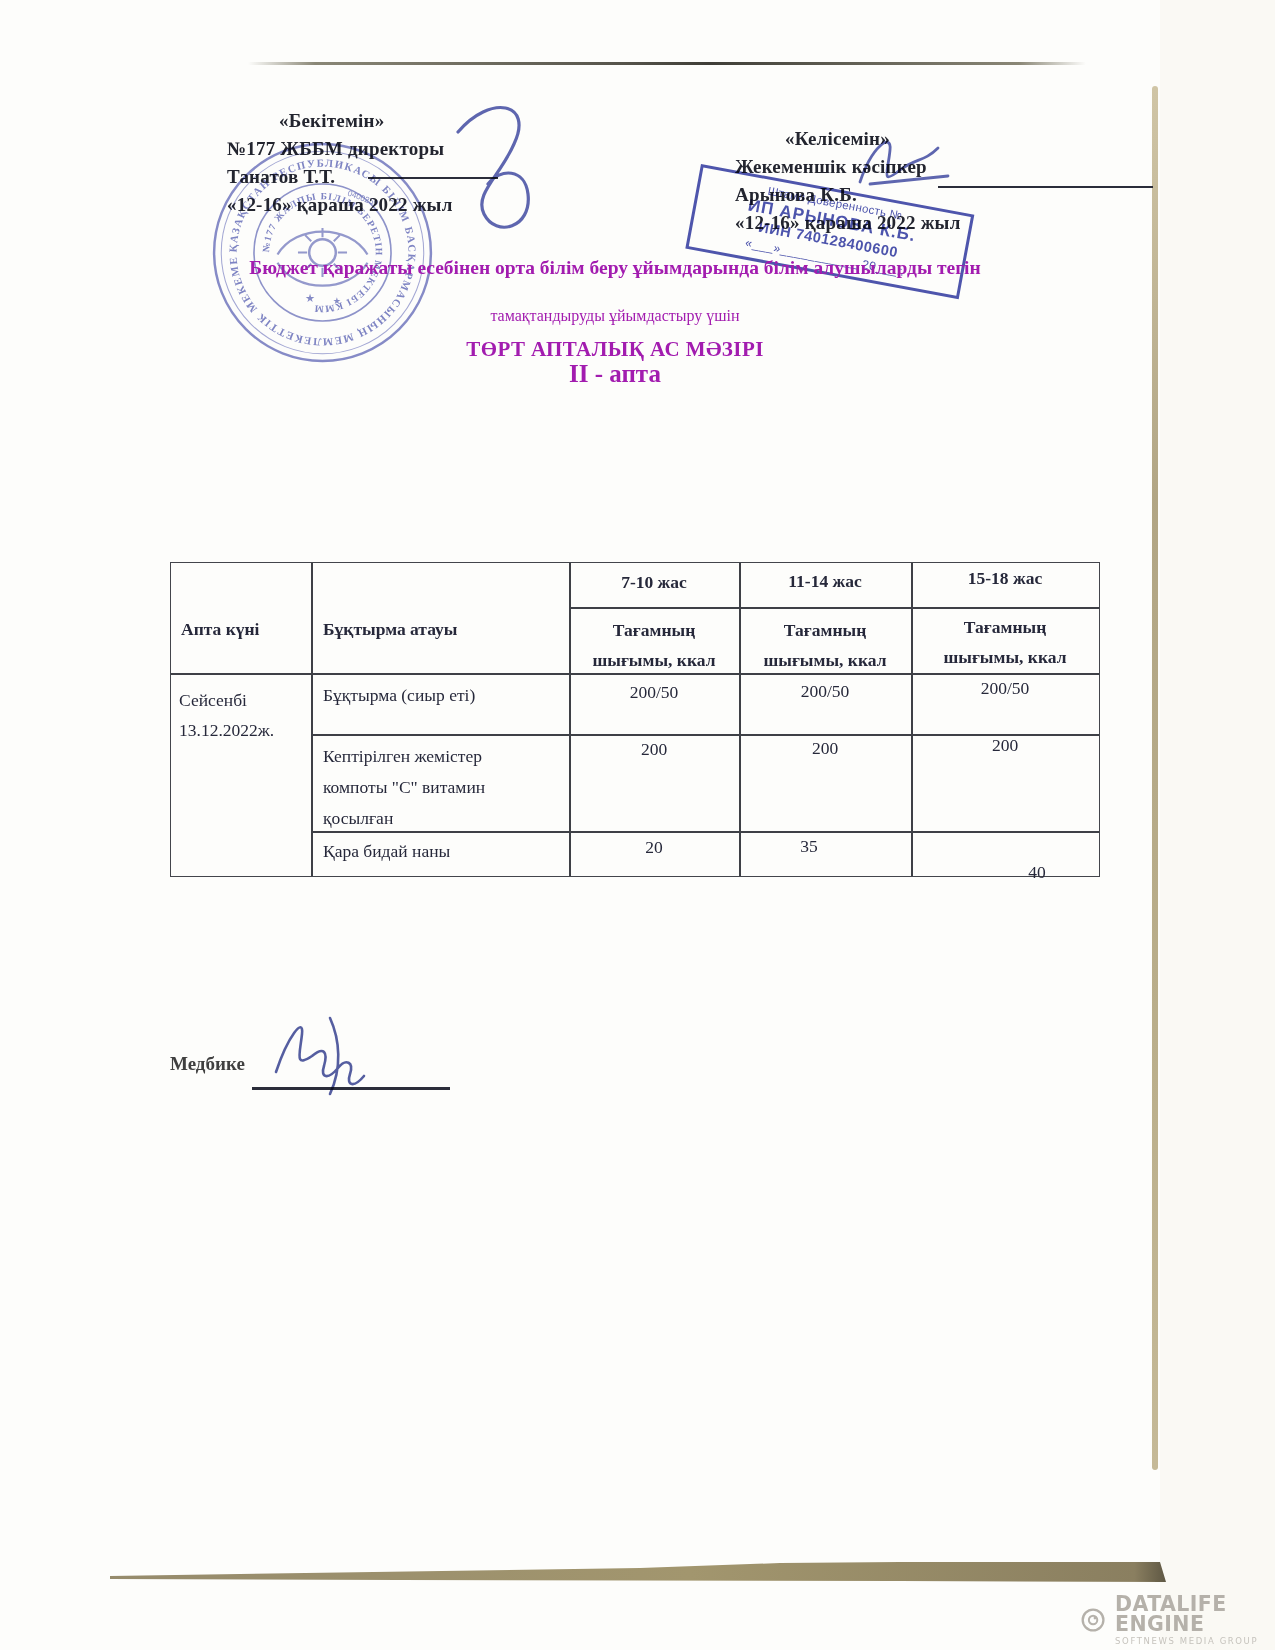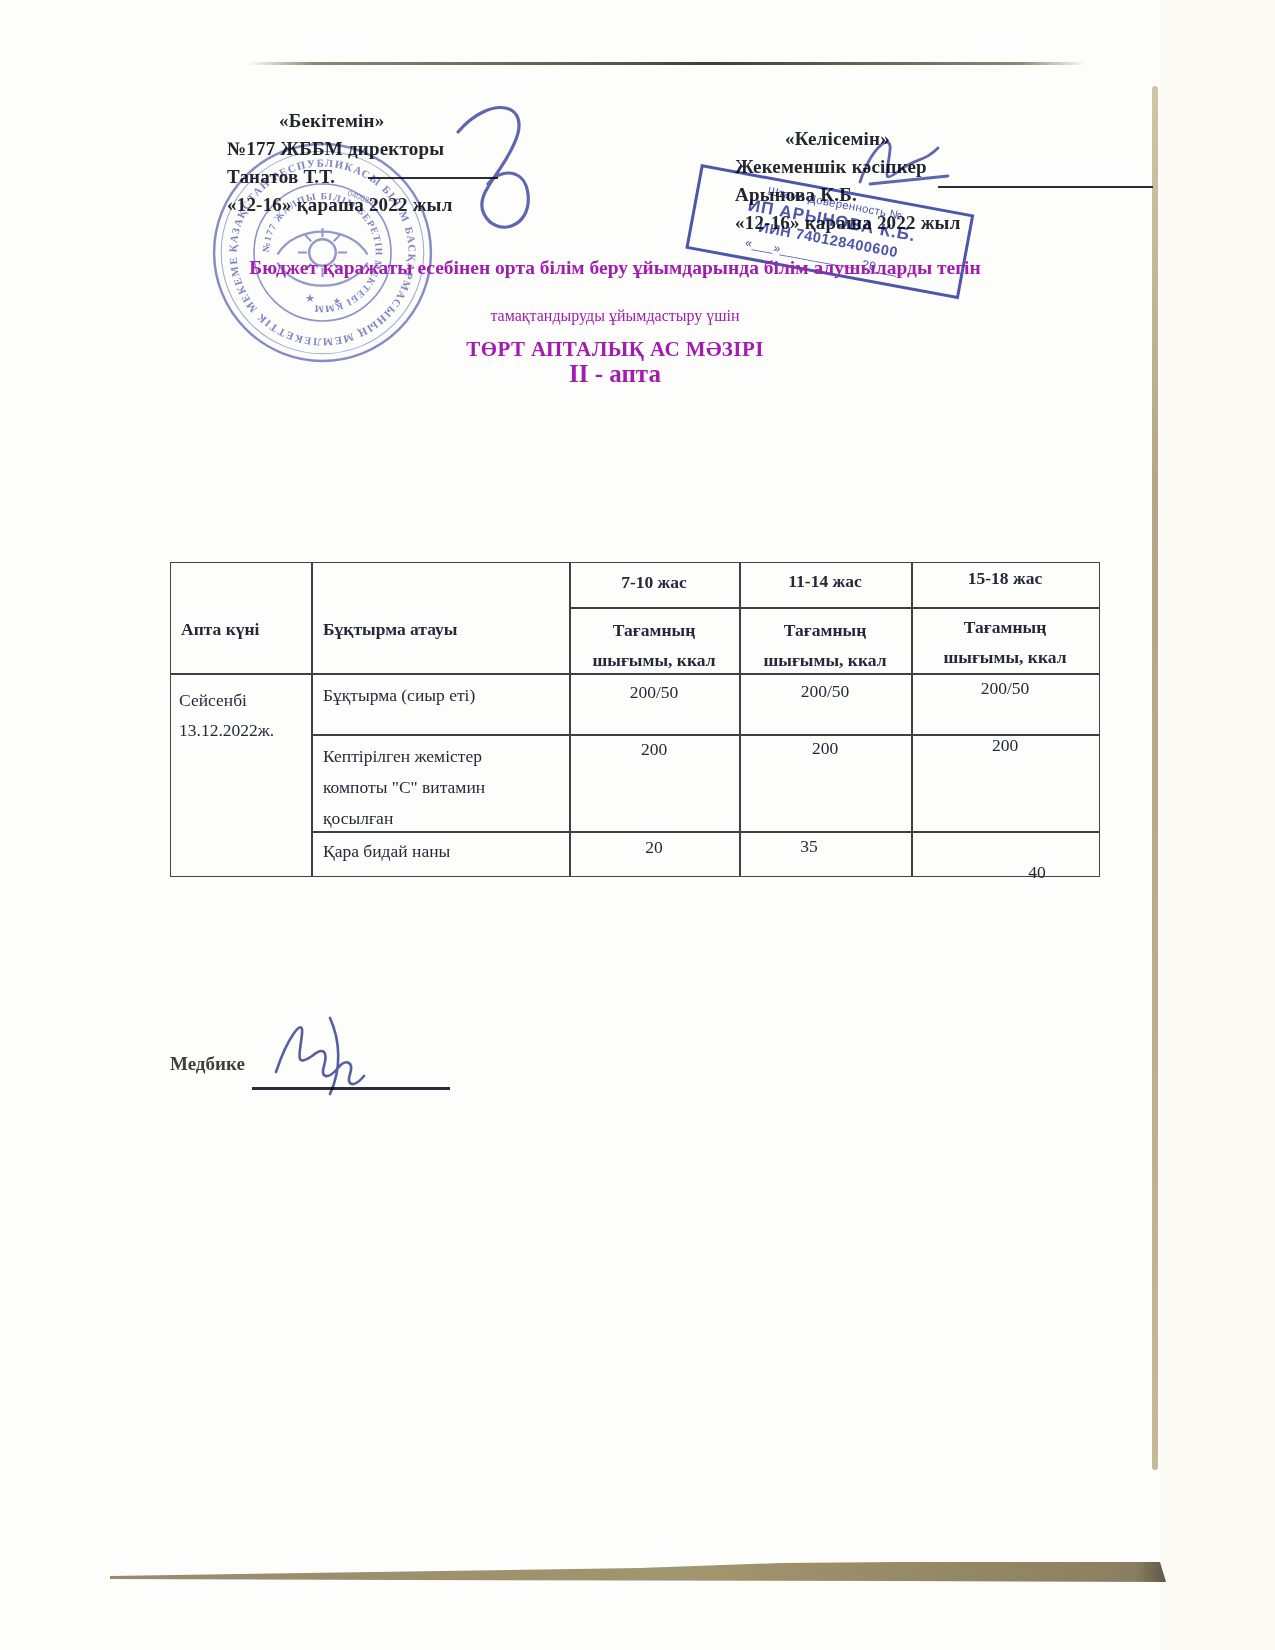--- a/index.html
+++ b/index.html
@@ -187,14 +187,27 @@
       <linearGradient id="bandGrad" x1="0" y1="0" x2="1" y2="0">
         <stop offset="0" stop-color="#968b6c"></stop>
         <stop offset=".55" stop-color="#a2966e"></stop>
         <stop offset=".97" stop-color="#8a7f60"></stop>
         <stop offset="1" stop-color="#5f5844"></stop>
       </linearGradient>
     </defs>
     <polygon points="110,20 640,12 780,7 900,6 1160,6 1166,26 900,25 400,24 110,23" fill="url(#bandGrad)"></polygon>
   </svg>
 
+  <div class="abs watermark">
+    <svg width="34" height="34" viewBox="0 0 34 34">
+      <g fill="none" stroke="#b5b1aa">
+        <circle cx="17" cy="17" r="13.5" stroke-width="3"></circle>
+        <circle cx="17" cy="17" r="5.5" stroke-width="2.6"></circle>
+      </g>
+      <circle cx="19.5" cy="14.5" r="1.8" fill="#b5b1aa"></circle>
+    </svg>
+    <div>
+      <div class="wm-title">DATALIFE ENGINE</div>
+      <div class="wm-sub">SOFTNEWS MEDIA GROUP</div>
+    </div>
+  </div>
 
 </div>
 
 </body></html>

